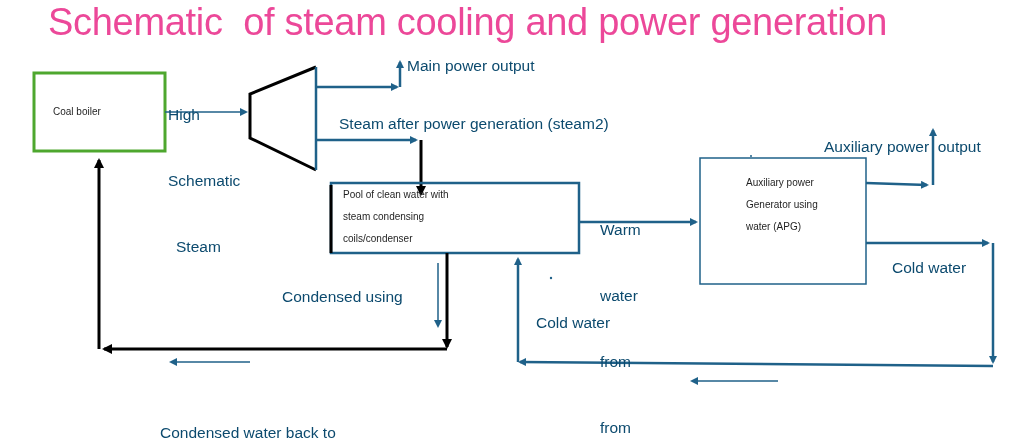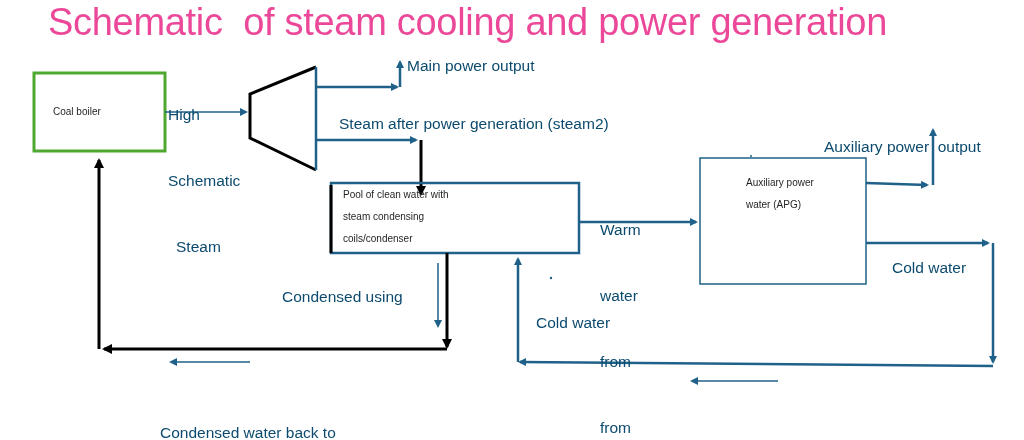--- a/index.html
+++ b/index.html
@@ -68,20 +68,21 @@
 <div class="box-text" style="left:53px; top:101px;">Coal boiler</div>
 
 <div class="box-text" style="left:343px; top:184px;">
   <div>Pool of clean water with</div>
   <div>steam condensing</div>
   <div>coils/condenser</div>
 </div>
 
 <div class="box-text" style="left:707px; top:172px;margin-left:39px;">
   <div>Auxiliary power</div>
+  <div>Generator using</div>
   <div>water (APG)</div>
 </div>
 
 <div class="lbl" style="left:168px; top:60px; line-height:22px;">
   <div>High</div>
   <div>Schematic</div>
   <div style="padding-left:8px;">Steam</div>
 </div>
 
 <div class="lbl" style="left:407px; top:54px;">Main power output</div>

